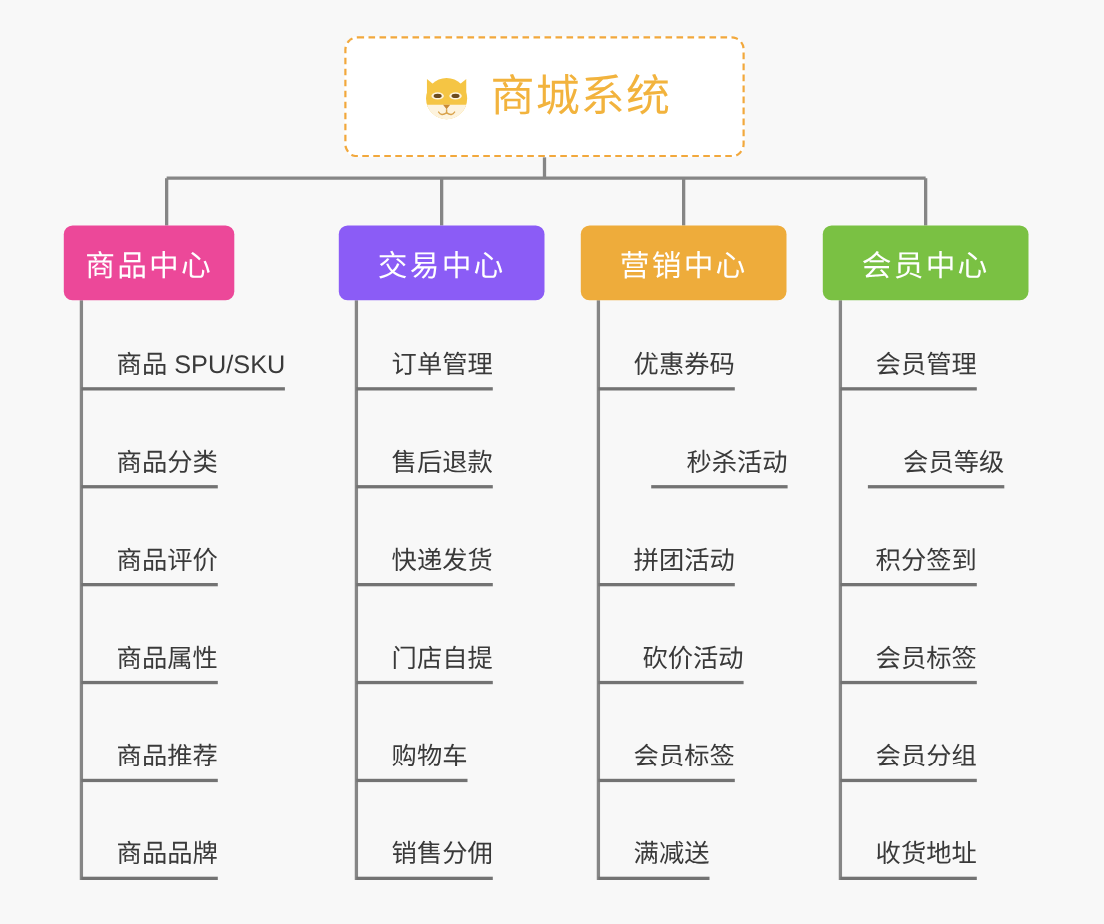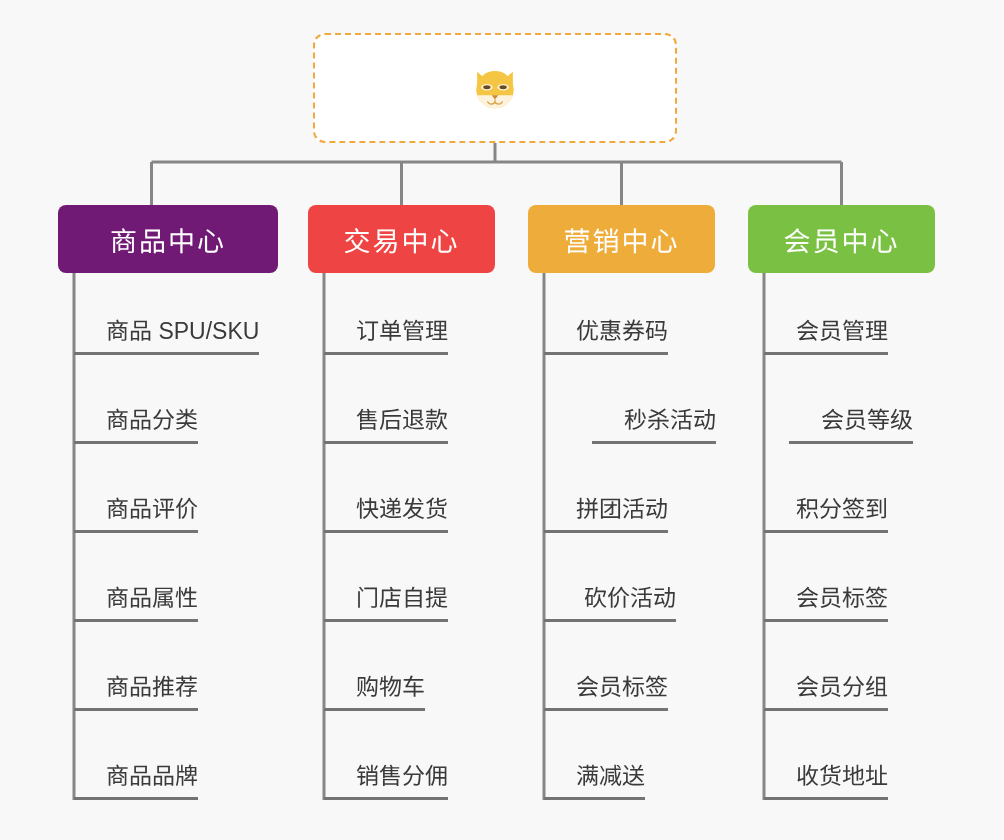--- a/index.html
+++ b/index.html
@@ -123,45 +123,46 @@
       <path d="M32 57 a23 23 0 0 0 22 -16 L10 41 a23 23 0 0 0 22 16 Z" fill="#fdf3dd"></path>
       <ellipse cx="22" cy="31" rx="7" ry="4" fill="#fdf3dd"></ellipse>
       <ellipse cx="42" cy="31" rx="7" ry="4" fill="#fdf3dd"></ellipse>
       <ellipse cx="22" cy="31" rx="4.5" ry="2.4" fill="#6b4a1e"></ellipse>
       <ellipse cx="42" cy="31" rx="4.5" ry="2.4" fill="#6b4a1e"></ellipse>
       <path d="M28 41 L36 41 L32 46 Z" fill="#c98a34"></path>
       <path d="M32 46 L32 50" stroke="#d9a24a" stroke-width="1.6" fill="none"></path>
       <path d="M32 50 q-6 4 -9 -1" stroke="#d9a24a" stroke-width="1.6" fill="none" stroke-linecap="round"></path>
       <path d="M32 50 q6 4 9 -1" stroke="#d9a24a" stroke-width="1.6" fill="none" stroke-linecap="round"></path>
     </svg>
+    <span class="root-title">商城系统</span>
   </div>
 
   <div id="branch-layer">
-      <div class="cat-header" style="left: 58px; top: 205px; width: 220px; background: #701a75;">
+      <div class="cat-header" style="left: 58px; top: 205px; width: 155px; background: #ec4899;">
         <span>商品中心</span>
       </div>
       <div class="leaf" style="left: 74px; top: 309px;">
         <span class="leaf-label">商品 SPU/SKU</span>
       </div>
       <div class="leaf" style="left: 74px; top: 398px;">
         <span class="leaf-label">商品分类</span>
       </div>
       <div class="leaf" style="left: 74px; top: 487px;">
         <span class="leaf-label">商品评价</span>
       </div>
       <div class="leaf" style="left: 74px; top: 576px;">
         <span class="leaf-label">商品属性</span>
       </div>
       <div class="leaf" style="left: 74px; top: 665px;">
         <span class="leaf-label">商品推荐</span>
       </div>
       <div class="leaf" style="left: 74px; top: 754px;">
         <span class="leaf-label">商品品牌</span>
       </div>
-      <div class="cat-header" style="left: 308px; top: 205px; width: 187px; background: #ef4444;">
+      <div class="cat-header" style="left: 308px; top: 205px; width: 187px; background: #8b5cf6;">
         <span>交易中心</span>
       </div>
       <div class="leaf" style="left: 324px; top: 309px;">
         <span class="leaf-label">订单管理</span>
       </div>
       <div class="leaf" style="left: 324px; top: 398px;">
         <span class="leaf-label">售后退款</span>
       </div>
       <div class="leaf" style="left: 324px; top: 487px;">
         <span class="leaf-label">快递发货</span>

